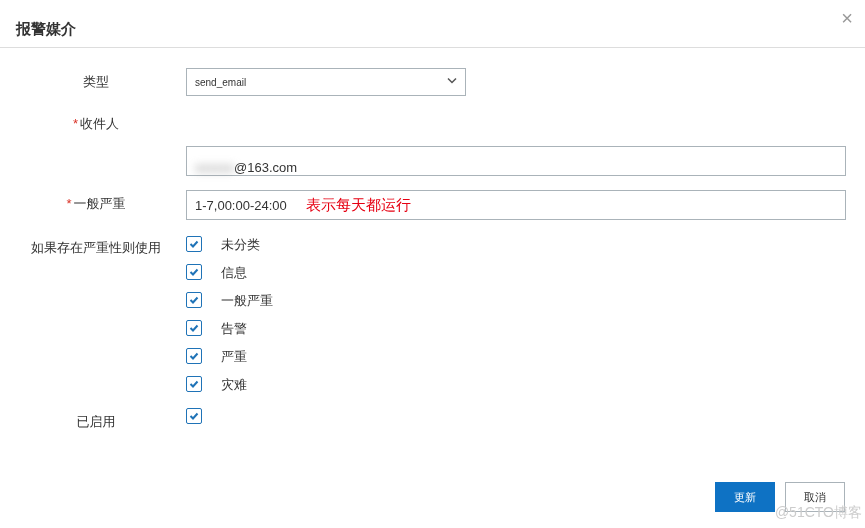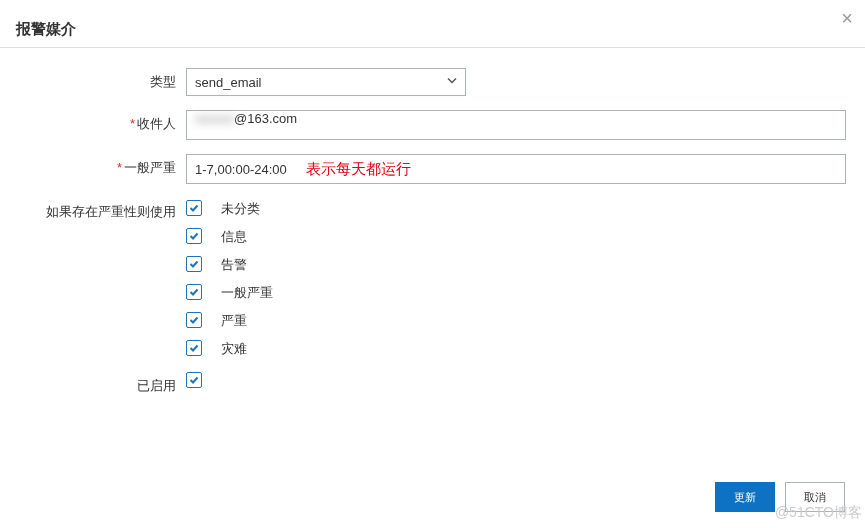--- a/index.html
+++ b/index.html
@@ -34,38 +34,38 @@
     .form-body {
       padding: 20px 16px 8px;
     }
     .form-row {
       display: flex;
       align-items: flex-start;
       margin-bottom: 14px;
     }
     .form-label {
       width: 170px;
-      text-align: right;
+      text-align: center;
       padding-right: 10px;
       padding-top: 5px;
       color: #333;
       flex-shrink: 0;
     }
     .req { color: #d93025; margin-right: 2px; }
     .form-field { flex: 1; }
     .select-wrap {
       position: relative;
       width: 280px;
     }
     .select-input {
       width: 100%;
       height: 28px;
       border: 1px solid #aab3b9;
       padding: 0 28px 0 8px;
-      font-size: 13px;
+      font-size: 10px;
       background: #fff;
       color: #333;
     }
     .chevron {
       position: absolute;
       right: 8px;
       top: 50%;
       transform: translateY(-50%);
       pointer-events: none;
       color: #555;
@@ -173,21 +173,21 @@
         </span>
       </div>
     </div>
   </div>
 
   <div class="form-row">
     <div class="form-label">
       <span class="req">*</span><span>收件人</span>
     </div>
     <div class="form-field">
-      <div class="text-input" style="display:flex;align-items:flex-start;">
+      <div class="text-input" style="display:flex;align-items:flex-end;margin-top:36px;">
         <span class="blur">xxxxxx</span>
           <span>@163.com</span>
       </div>
     </div>
   </div>
 
   <div class="form-row">
     <div class="form-label">
       <span class="req">*</span><span>一般严重</span>
     </div>
@@ -216,29 +216,29 @@
               </svg>
             </span>
           <span class="cb-label">信息</span>
         </div>
         <div class="checkbox-item">
           <span class="cb">
               <svg width="10" height="10" viewBox="0 0 10 10">
                 <path d="M1.5 5 L4 7.5 L8.5 2.5" fill="none" stroke="#1f73b7" stroke-width="2"></path>
               </svg>
             </span>
+          <span class="cb-label">一般严重</span>
+        </div>
+        <div class="checkbox-item">
+          <span class="cb">
+              <svg width="10" height="10" viewBox="0 0 10 10">
+                <path d="M1.5 5 L4 7.5 L8.5 2.5" fill="none" stroke="#1f73b7" stroke-width="2"></path>
+              </svg>
+            </span>
           <span class="cb-label">告警</span>
-        </div>
-        <div class="checkbox-item">
-          <span class="cb">
-              <svg width="10" height="10" viewBox="0 0 10 10">
-                <path d="M1.5 5 L4 7.5 L8.5 2.5" fill="none" stroke="#1f73b7" stroke-width="2"></path>
-              </svg>
-            </span>
-          <span class="cb-label">一般严重</span>
         </div>
         <div class="checkbox-item">
           <span class="cb">
               <svg width="10" height="10" viewBox="0 0 10 10">
                 <path d="M1.5 5 L4 7.5 L8.5 2.5" fill="none" stroke="#1f73b7" stroke-width="2"></path>
               </svg>
             </span>
           <span class="cb-label">严重</span>
         </div>
         <div class="checkbox-item">

